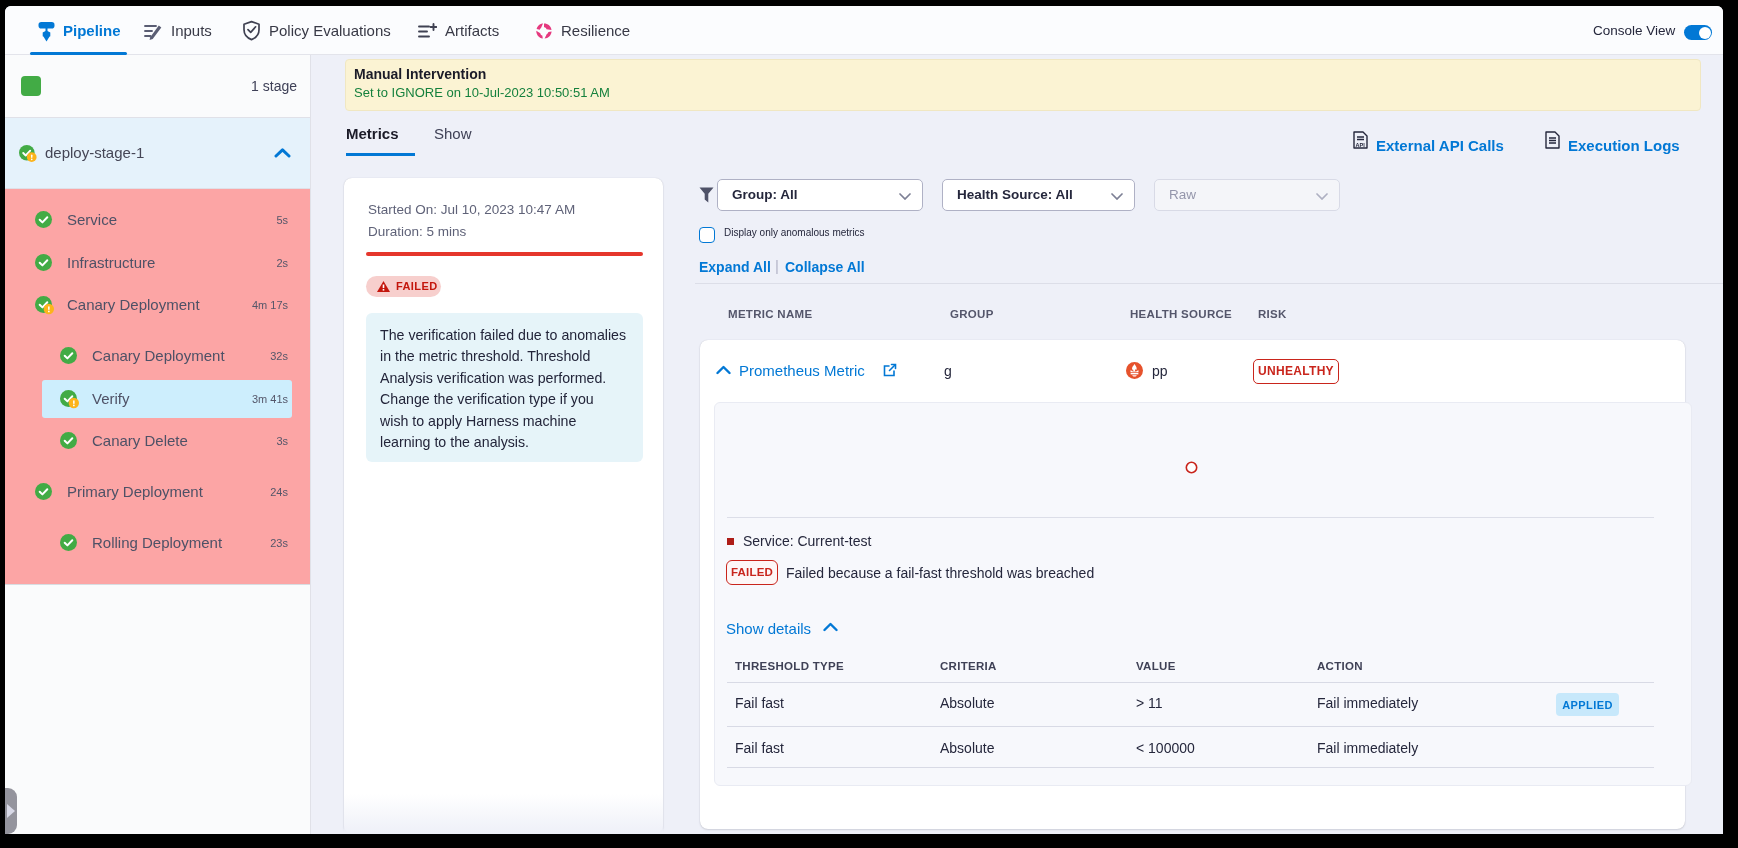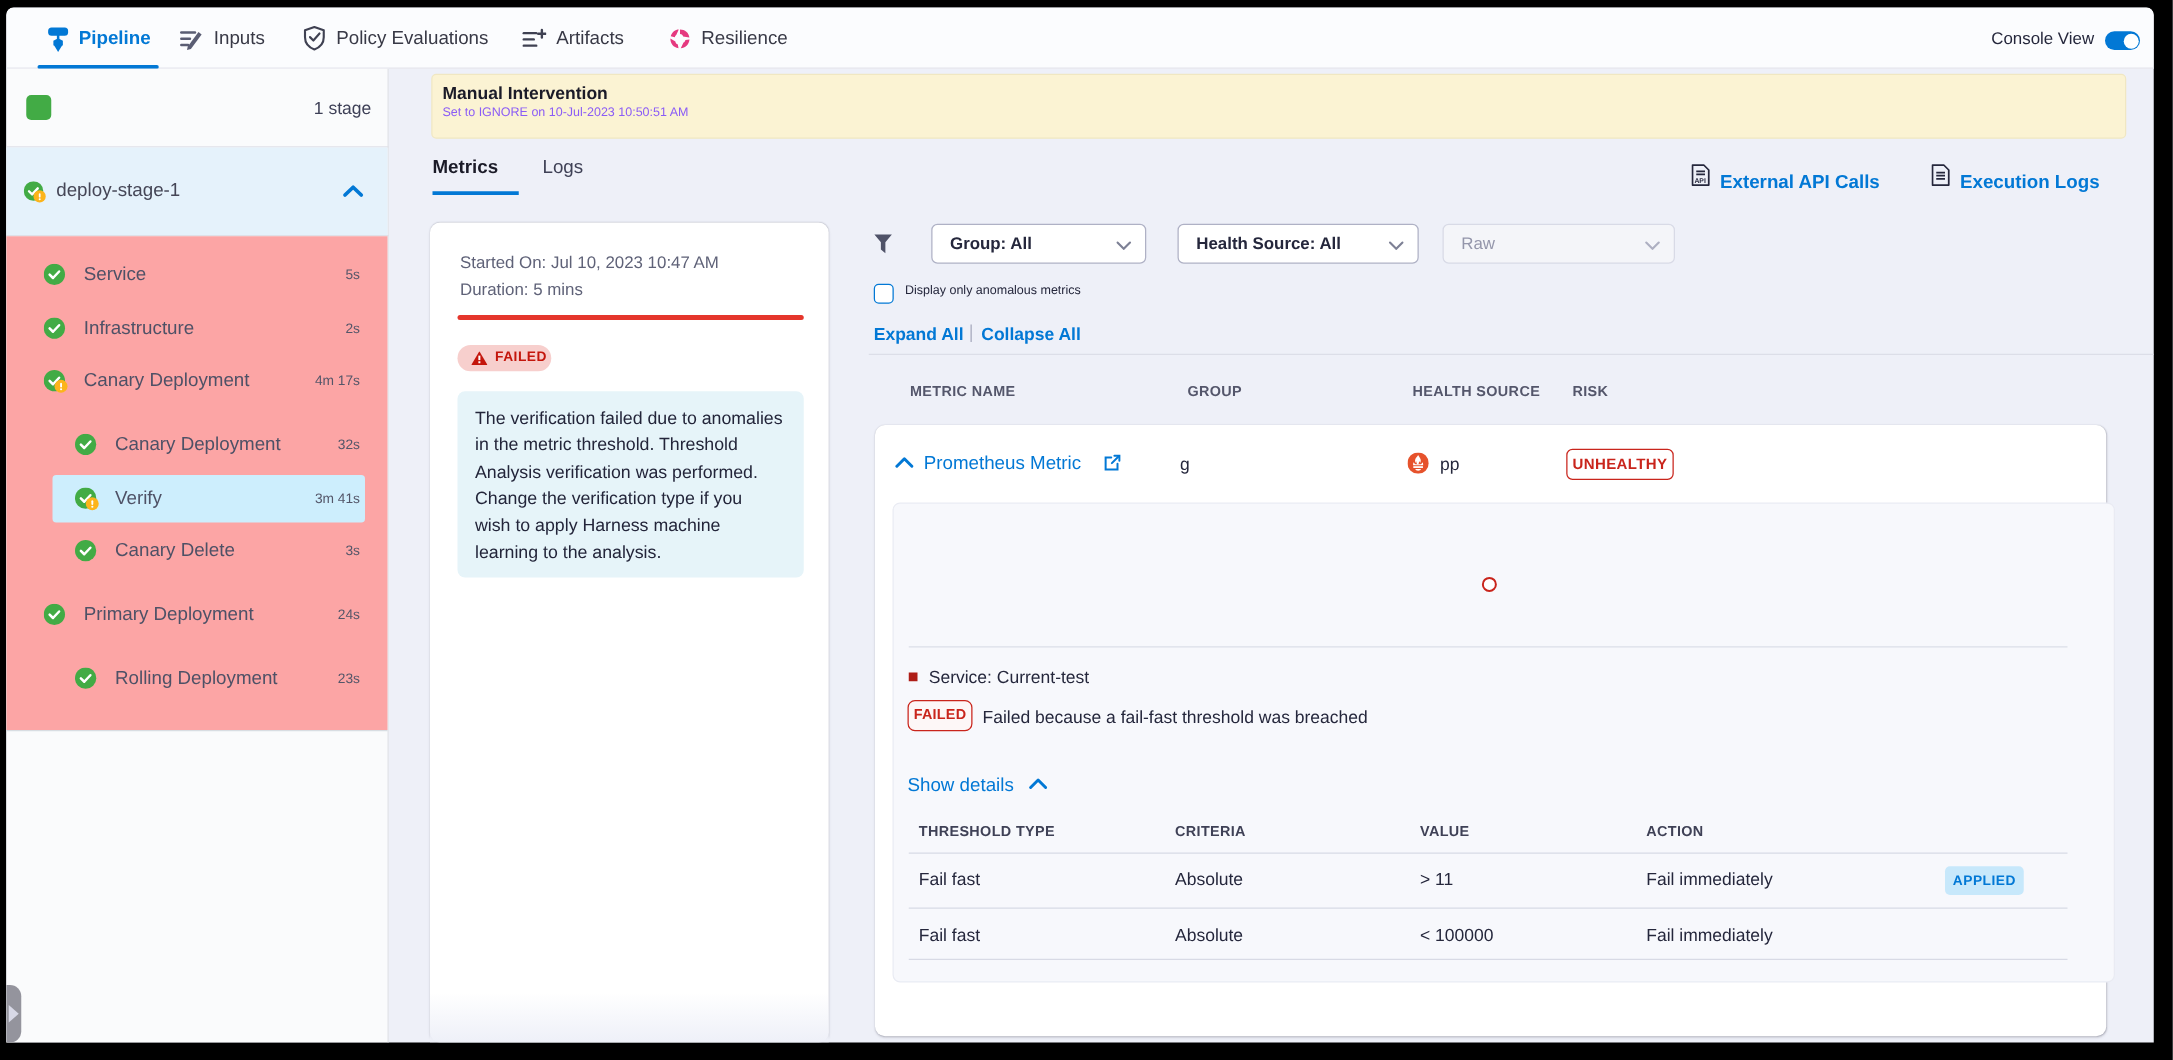--- a/index.html
+++ b/index.html
@@ -161,25 +161,25 @@
       </div>
     <div class="abs" style="left:0;top:529px;width:305px;height:1px;background:#d8dde2;"></div>
   </div>
 
   <div class="abs" style="left:0;top:782px;width:12px;height:46px;background:#94949d;border-radius:0 9px 9px 0;">
     <div class="abs" style="left:2px;top:16px;width:0;height:0;border-left:8px solid #d8d9e7;border-top:7px solid transparent;border-bottom:7px solid transparent;"></div>
   </div>
 
   <div id="banner">
     <div class="abs" style="left:8px;top:6px;font-size:14px;font-weight:bold;color:#1b1b28;">Manual Intervention</div>
-    <div class="abs" style="left:8px;top:25px;font-size:10px;color:#8b5cf6;">Set to IGNORE on 10-Jul-2023 10:50:51 AM</div>
+    <div class="abs" style="left:8px;top:25px;font-size:13px;color:#15803d;">Set to IGNORE on 10-Jul-2023 10:50:51 AM</div>
   </div>
 
   <div class="abs" style="left:341px;top:119px;font-size:15px;font-weight:bold;color:#1b1b28;">Metrics</div>
-  <div class="abs" style="left:429px;top:119px;font-size:15px;color:#3f4156;">Logs</div>
+  <div class="abs" style="left:429px;top:119px;font-size:15px;color:#3f4156;">Show</div>
   <div class="abs" style="left:341px;top:147px;width:69px;height:3px;background:#0278d5;"></div>
   <svg class="abs" style="left:1348px;top:125px;" width="15" height="18" viewBox="0 0 15 18" fill="none" stroke="#25273c" stroke-width="1.4">
       <path d="M1 1 H10 L14 5 V17 H1 Z" stroke-linejoin="round"></path>
       <path d="M4 6 H11 M4 8.5 H11"></path>
       <text x="2.5" y="15.5" font-size="5.5" font-weight="bold" fill="#25273c" stroke="none">API</text>
     </svg>
   <div class="lnk" style="left:1371px;top:131px;">External API Calls</div>
   <svg class="abs" style="left:1540px;top:125px;" width="15" height="18" viewBox="0 0 15 18" fill="none" stroke="#25273c" stroke-width="1.4">
       <path d="M1 1 H10 L14 5 V17 H1 Z" stroke-linejoin="round"></path>
       <path d="M4 7 H11 M4 9.5 H11 M4 12 H11"></path>
@@ -198,21 +198,21 @@
         </svg>
       <div class="abs" style="left:30px;top:0;height:21px;line-height:21px;font-size:11px;font-weight:bold;color:#c4160c;letter-spacing:.4px;">FAILED</div>
     </div>
     <div class="abs" style="left:22px;top:135px;width:277px;height:149px;background:#e6f4f9;border-radius:6px;padding:12px 14px;font-size:14.2px;line-height:21.4px;white-space:nowrap;color:#23253a;">The verification failed due to anomalies<br>in the metric threshold. Threshold<br>Analysis verification was performed.<br>Change the verification type if you<br>wish to apply Harness machine<br>learning to the analysis.</div>
     <div class="abs" style="left:0;bottom:0;width:319px;height:40px;background:linear-gradient(to bottom,rgba(238,240,248,0),#eef0f8);"></div>
   </div>
 
   <svg class="abs" style="left:694px;top:181px;" width="15" height="19" viewBox="0 0 15 19" fill="#4f5268">
       <path d="M0.5 0.5 H14.5 L9.3 6.8 V15.5 L5.7 12.6 V6.8 Z"></path>
     </svg>
-  <div class="ddl" style="left:740px;width:172px;">Group: All
+  <div class="ddl" style="left:712px;width:206px;">Group: All
     <svg class="chev" width="12" height="7" viewBox="0 0 12 7" fill="none" stroke="#7d8095" stroke-width="1.7" stroke-linecap="round">
         <path d="M1 1 L6 6 L11 1"></path>
       </svg>
   </div>
   <div class="ddl" style="left:937px;width:193px;">Health Source: All
     <svg class="chev" width="12" height="7" viewBox="0 0 12 7" fill="none" stroke="#7d8095" stroke-width="1.7" stroke-linecap="round">
         <path d="M1 1 L6 6 L11 1"></path>
       </svg>
   </div>
   <div class="ddl" style="left:1149px;width:186px;border-color:#d8dae6;color:#9496ab;font-weight:normal;background:#f4f5f9;">Raw

